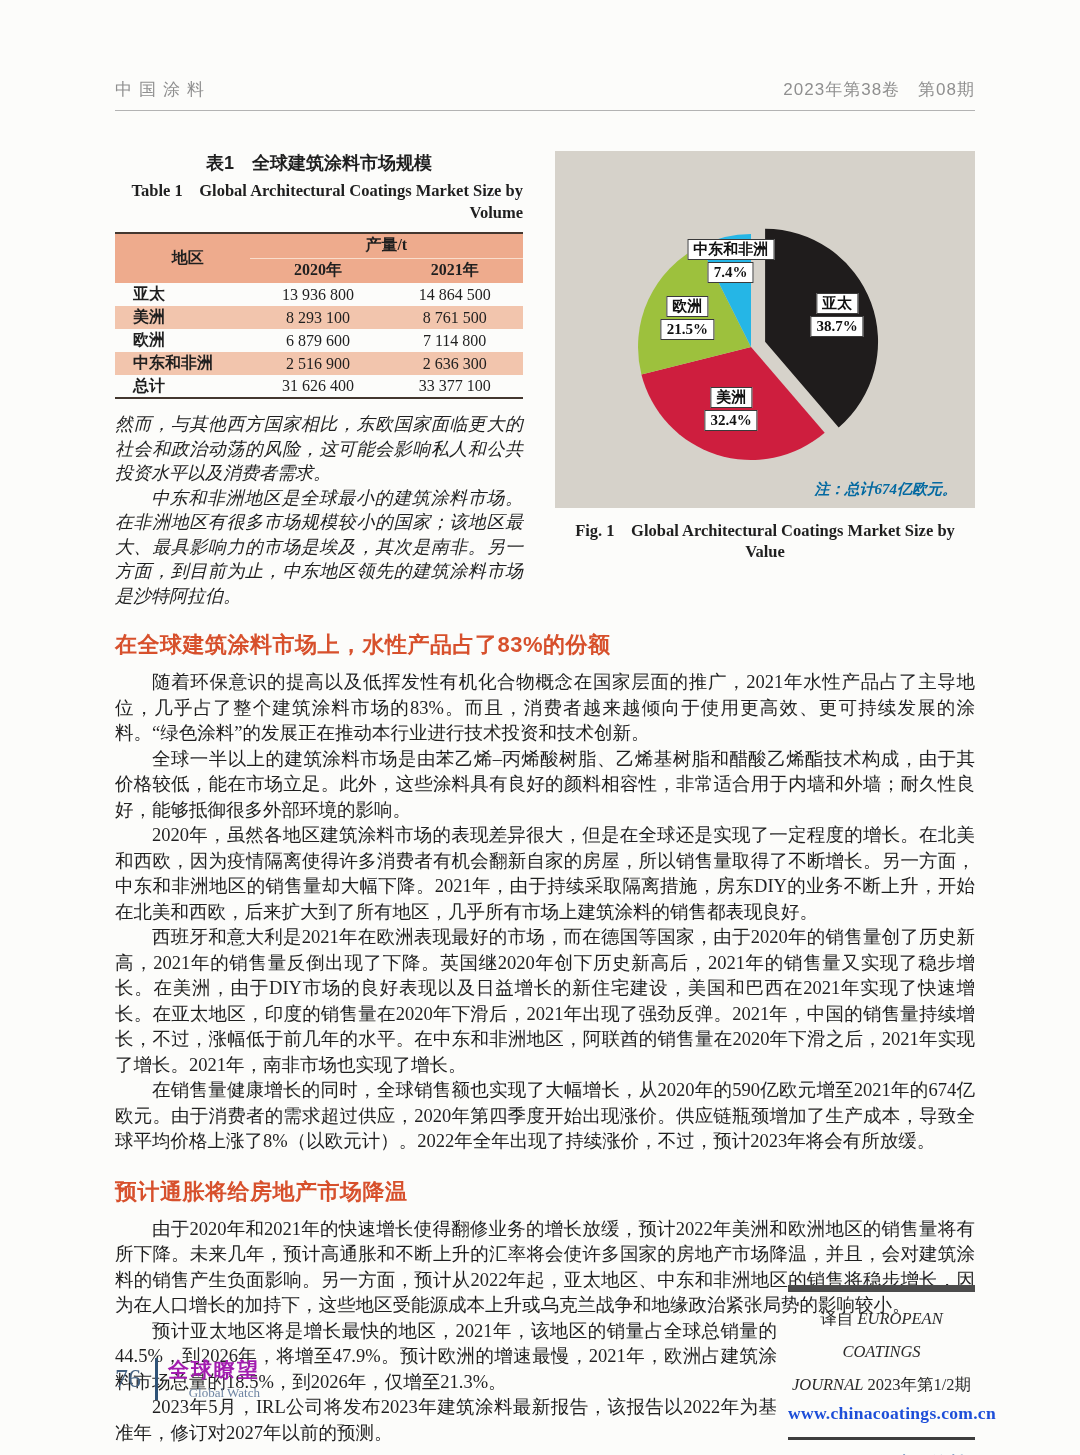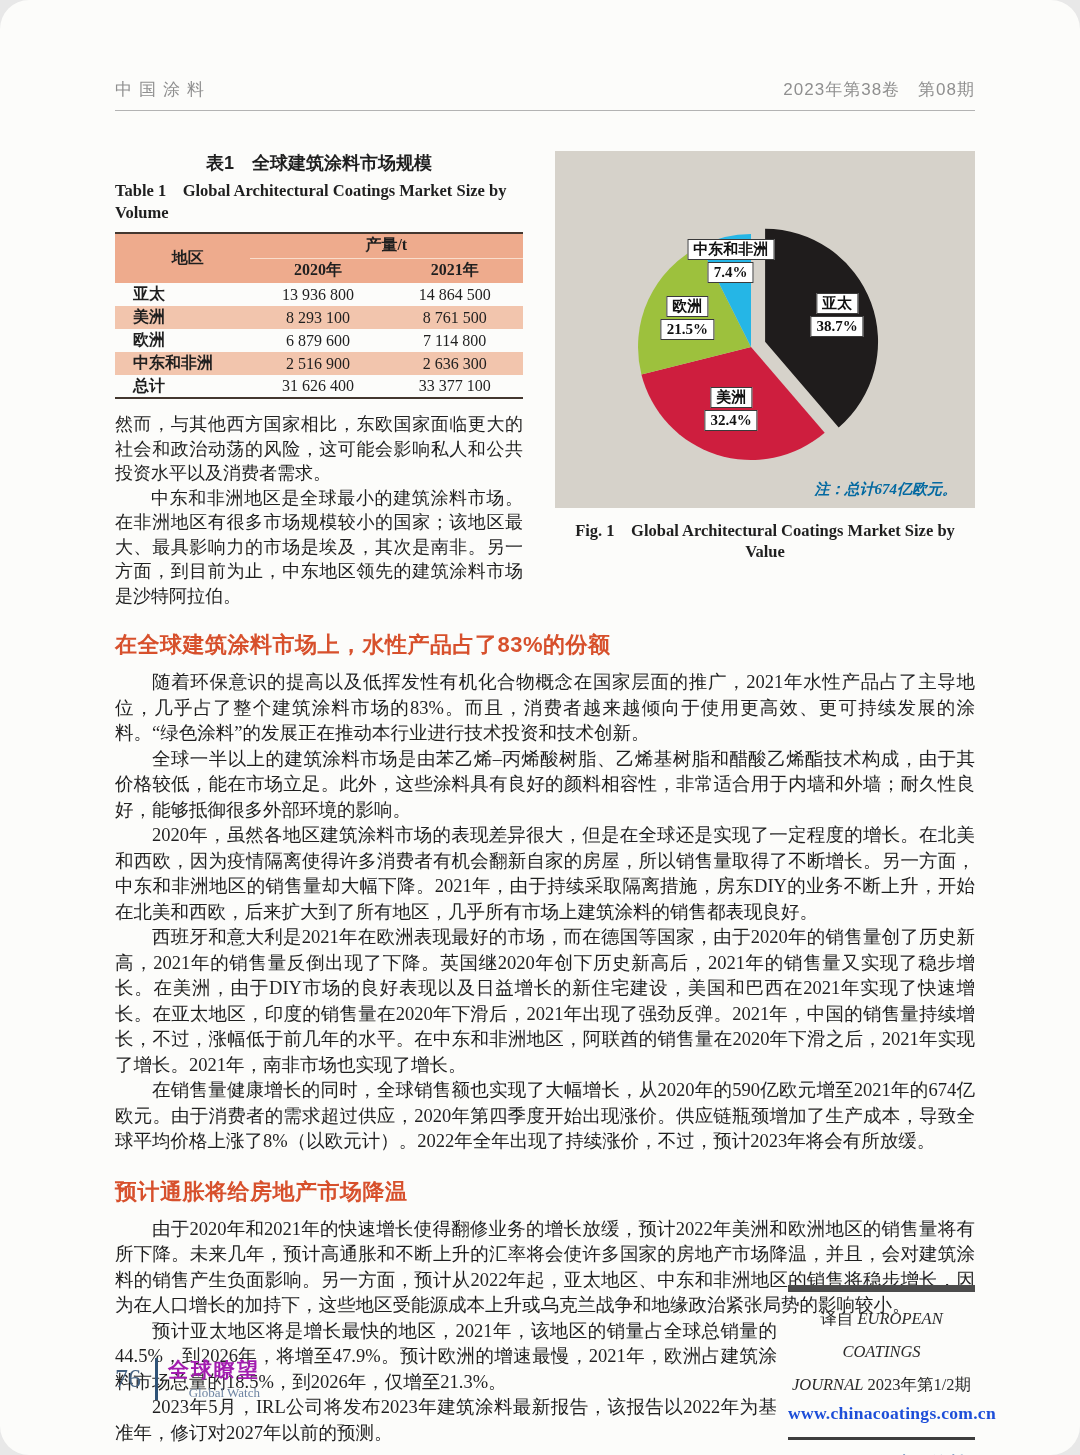--- a/index.html
+++ b/index.html
@@ -1,57 +1,56 @@
 <!DOCTYPE html>
 <html><head>
 <meta charset="utf-8">
 <style>
   * { box-sizing: border-box; }
   html,body { margin:0; padding:0; background:#e8e8e8; }
   .page {
     position:relative; width:1080px; height:1455px; margin:0 auto;
     background:#fcfcfa; overflow:hidden; color:#1f1f1f;
     font-family:"Liberation Serif","DejaVu Serif",serif;
-    border-radius:29px;
   }
   .content { margin:0 105px 0 115px; }
 
   
   .page-header {
     margin:78px 105px 0 115px; padding-bottom:9px;
     border-bottom:1px solid #b3b3b3;
     display:flex; justify-content:space-between; align-items:baseline;
     color:#8f8f8f; font-size:17px;
     font-family:"Liberation Sans","DejaVu Sans",sans-serif;
   }
   .journal-name { letter-spacing:7px; }
   .issue-info  { letter-spacing:1px; }
 
   
   .top-section { display:flex; gap:32px; margin-top:40px; }
   .col-left  { width:408px; }
   .col-right { width:420px; }
 
   .tbl-title-cn { text-align:center; font:bold 18px "Liberation Sans","DejaVu Sans",sans-serif; }
-  .tbl-title-en { text-align:left; font-weight:bold; font-size:16.5px; line-height:22px; margin-top:5px; }
+  .tbl-title-en { text-align:right; font-weight:bold; font-size:16.5px; line-height:22px; margin-top:5px; }
 
   table.mkt-table {
     width:100%; margin-top:8px; border-collapse:collapse;
     border-top:2px solid #43372f; border-bottom:2px solid #43372f;
     font-size:16px;
   }
   .mkt-table thead th { background:#eeab8d; font-weight:bold; }
   .th-region { width:33%; height:50px; text-align:center;padding-left:12px; }
   .th-group  { height:25px; border-bottom:1px solid #f9ddcc; text-align:center; }
   .th-year   { height:25px; text-align:center; font-weight:bold; }
   .mkt-table td { height:23px; text-align:center; padding:0; }
   .mkt-table td.region { text-align:left; padding-left:18px; font-weight:600; }
   .mkt-table tr.shaded { background:#f2c5ad; }
 
-  .left-paras { margin-top:13px; }
+  .left-paras { margin-top:13px;font-style:italic; }
   .left-paras p {
     margin:0; font-size:18px; line-height:24.5px;
     text-align:justify; text-indent:2em;
   }
   .left-paras p.no-indent { text-indent:0; }
 
   
   .chart-panel { position:relative; width:420px; height:357px; background:#d6d2ca; }
   .chart-panel svg { position:absolute; left:0; top:0; }
   .pie-label {

